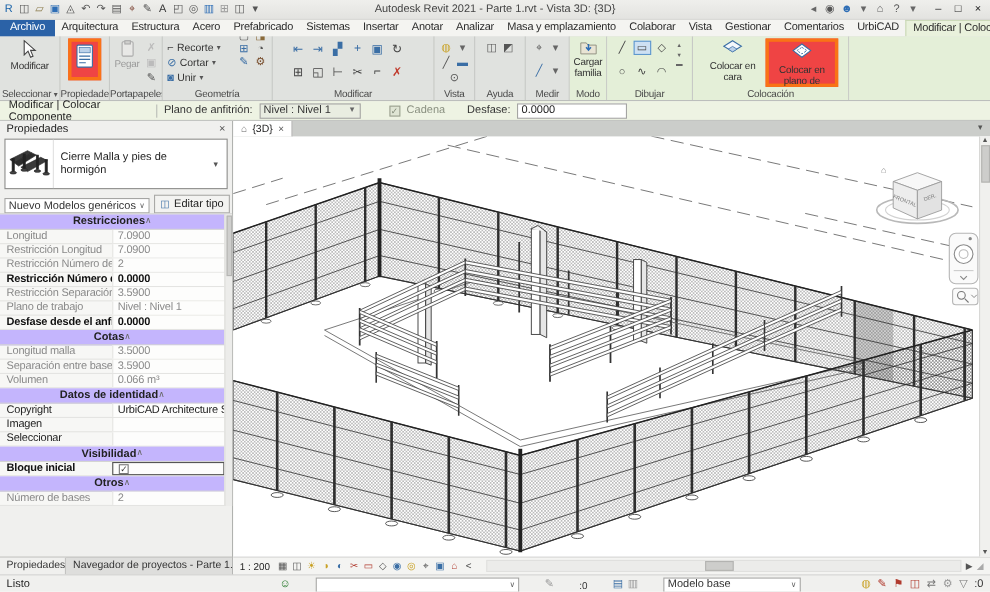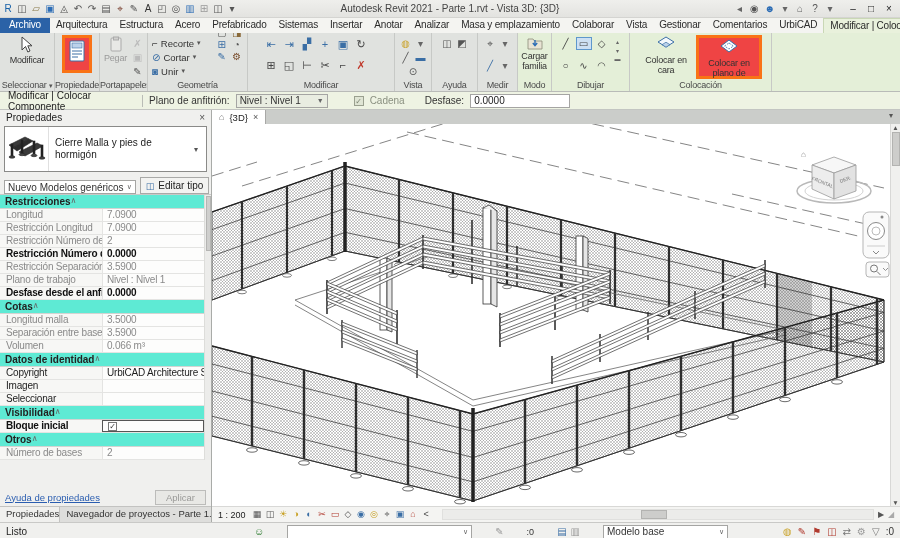--- a/index.html
+++ b/index.html
@@ -53,21 +53,21 @@
 .phead{height:16px;display:flex;justify-content:space-between;padding:2px 6px 0;font-size:10px;color:#222}
 .typesel{margin:0 4px;height:46px;background:#fff;border:1px solid #8a8a88;display:flex;align-items:center;flex:none}
 .thumb{width:44px;height:44px;border-right:1px solid #e0e0e0;flex:none}
 .tname{flex:1;font-size:10px;padding-left:6px;line-height:12px;color:#222}
 .tarrow{width:12px;color:#555;font-size:8px}
 .famrow{height:22px;display:flex;align-items:flex-end;padding:0 4px;gap:4px;flex:none}
 .famcombo{flex:1}
 .etbtn{border:1px solid #a9a9a7;background:#f3f3f1;height:17px;font-size:10px;display:flex;align-items:center;padding:0 5px;gap:4px;color:#222;white-space:nowrap}
 .etbtn .ei{color:#3a6ea5;font-size:9px}
 .pgrid{position:relative;border-top:1px solid #c9c9c7;background:#f7f7f5;flex:none}
-.psec{height:14px;background:#5eead4;border-bottom:1px solid #d4d4d2;font-weight:bold;font-size:10px;display:flex;justify-content:flex-start;padding:1px 5px 0;color:#222}
+.psec{height:14px;background:#c4b5fd;border-bottom:1px solid #d4d4d2;font-weight:bold;font-size:10px;display:flex;justify-content:center;padding:1px 5px 0;color:#222}
 .psec .chev{font-weight:normal;color:#666;font-size:8px}
 .prow{height:13px;display:flex;border-bottom:1px solid #e4e4e2;font-size:10px;letter-spacing:-.2px}
 .pl{width:102px;padding:0 0 0 6px;color:#8a8a8a;overflow:hidden;white-space:nowrap}
 .pv{flex:1;border-left:1px solid #e4e4e2;background:#fdfdfc;padding:0 0 0 4px;color:#8a8a8a;overflow:hidden;white-space:nowrap}
 .prow.bk .pl,.prow.bk .pv{color:#1d1d1d}
 .prow.ed .pl,.prow.ed .pv{color:#111;font-weight:bold}
 .pv.foc{outline:1px solid #555;outline-offset:-1px;display:flex;align-items:center}
 .cbx{width:9px;height:9px;border:1px solid #777;background:#fff;font-size:8px;line-height:8px;text-align:center;color:#333;font-weight:normal;margin-left:1px}
 .pscroll{position:absolute;right:0;top:0;bottom:0;width:7px;background:#ececea;border-left:1px solid #ddddda}
 .pthumb{margin:1px auto;width:5px;height:55px;background:#cfcfcd;border:1px solid #b5b5b3}
@@ -481,24 +481,20 @@
           <div class="prow">
               <span class="pl">Número de bases</span>
               <span class="pv">2</span>
             </div>
         </div>
         <div class="pscroll">
             <div class="pthumb"></div>
           </div>
       </div>
       <div class="pfill"></div>
-      <div class="phelp">
-        <span class="plink">Ayuda de propiedades</span>
-        <span class="applybtn">Aplicar</span>
-      </div>
       <div class="ptabs">
         <div class="ptab on">Propiedades</div>
         <div class="ptab">Navegador de proyectos - Parte 1.rvt</div>
       </div>
     </div>
 
     <div class="canvas">
       <div class="vtabs">
         <div class="vtab">
           <span class="hi">⌂</span>

